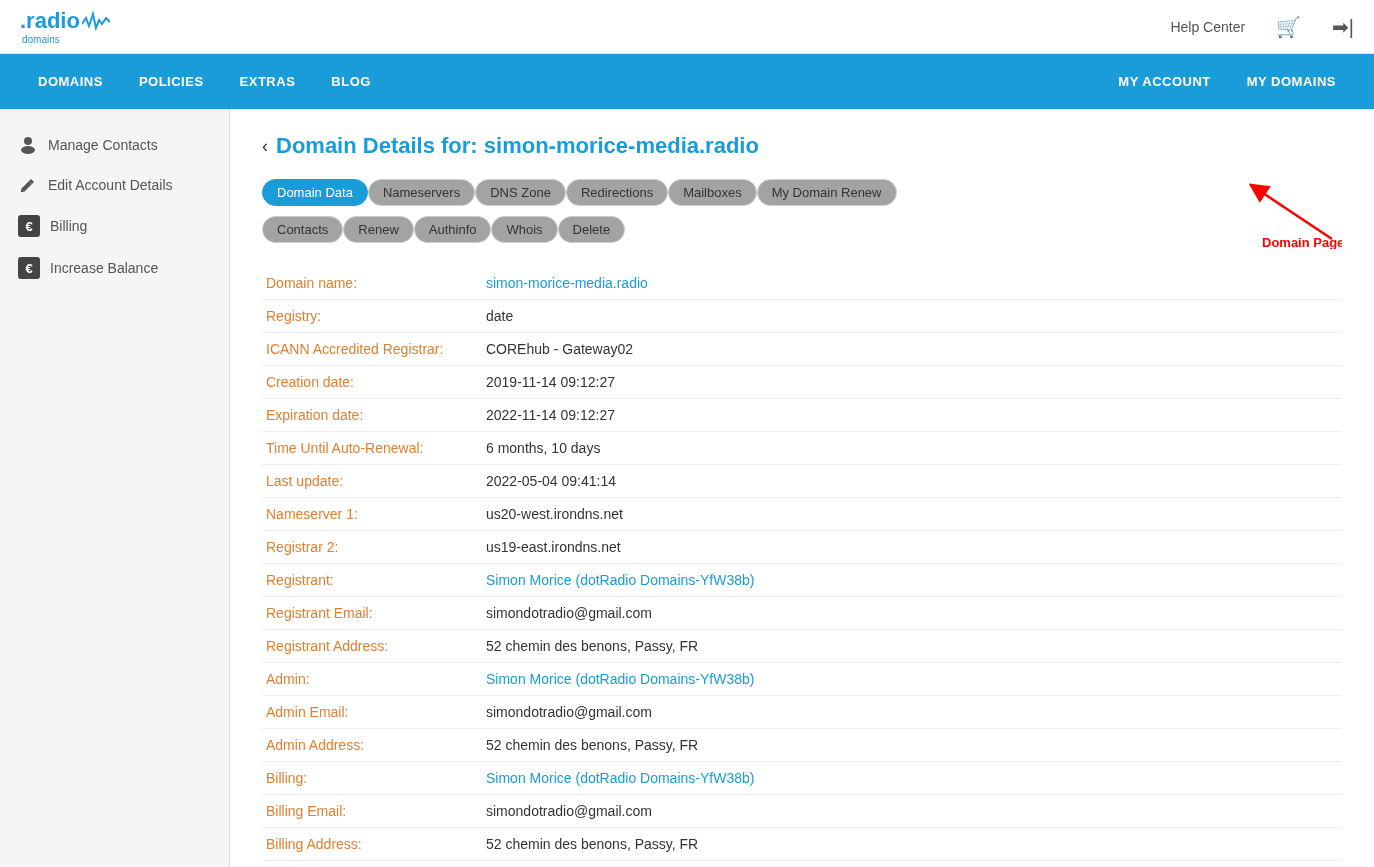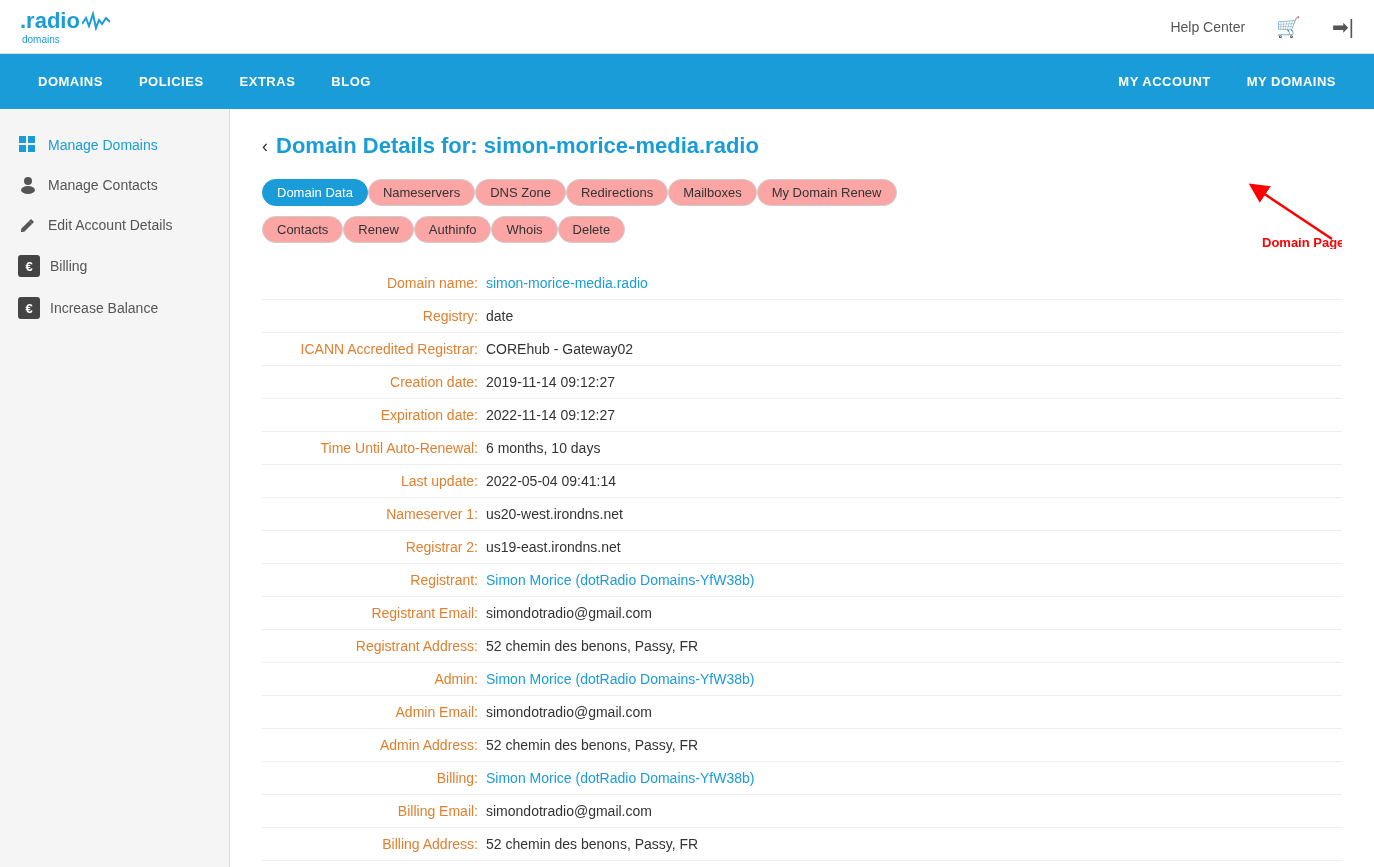--- a/index.html
+++ b/index.html
@@ -92,39 +92,39 @@
     
     .tabs-row {
       display: flex;
       flex-wrap: wrap;
       margin-bottom: 10px;
     }
     .tab-btn {
       padding: 5px 14px;
       border-radius: 20px;
       border: 1px solid #ccc;
-      background: #fca5a5;
+      background: #a3a3a3;
       cursor: pointer;
       font-size: 13px;
       color: #333;
     }
     .tab-btn.active {
       background: #1a9cd8;
       color: #fff;
       border-color: #1a9cd8;
     }
 
     
     .domain-table { width: 100%; border-collapse: collapse; margin-top: 24px; }
     .domain-table tr td { padding: 8px 4px; font-size: 14px; border-bottom: 1px solid #eee; vertical-align: top; }
     .domain-table tr:last-child td { border-bottom: 1px solid #ccc; }
     .domain-table td:first-child { color: #e08030; width: 220px; }
     .domain-table td.link-val { color: #1a9cd8; }
     .domain-table td.plain-val { color: #333; }
-    .domain-table td.highlight-label { color: #e08030; text-align: right; }
+    .domain-table td.highlight-label { color: #e08030; }
   </style>
 </head>
 <body>
 
 <div class="top-bar">
   <div class="logo-area">
     <div style="display:flex;flex-direction:column;align-items:flex-start;">
       <div style="display:flex;align-items:center;gap:2px;">
         <span style="color:#1a9cd8;font-size:22px;font-weight:bold;">.radio</span>
         <svg width="28" height="22" viewBox="0 0 28 22">
@@ -151,31 +151,20 @@
   <div class="nav-right">
     <a class="nav-item">MY ACCOUNT</a>
     <a class="nav-item">MY DOMAINS</a>
   </div>
 </nav>
 
 <div class="main-layout">
 
   <aside class="sidebar">
 
-    <div class="sidebar-item active">
-      <div class="sidebar-icon">
-        <svg width="18" height="18" viewBox="0 0 18 18">
-            <rect x="0" y="0" width="7" height="7" fill="#1a9cd8"></rect>
-            <rect x="9" y="0" width="7" height="7" fill="#1a9cd8"></rect>
-            <rect x="0" y="9" width="7" height="7" fill="#1a9cd8"></rect>
-            <rect x="9" y="9" width="7" height="7" fill="#1a9cd8"></rect>
-          </svg>
-      </div>
-      <span>Manage Domains</span>
-    </div>
 
     <div class="sidebar-item">
       <div class="sidebar-icon">
         <svg width="18" height="18" viewBox="0 0 18 18">
             <circle cx="9" cy="5" r="4" fill="#555"></circle>
             <ellipse cx="9" cy="14" rx="7" ry="4" fill="#555"></ellipse>
           </svg>
       </div>
       <span>Manage Contacts</span>
     </div>

